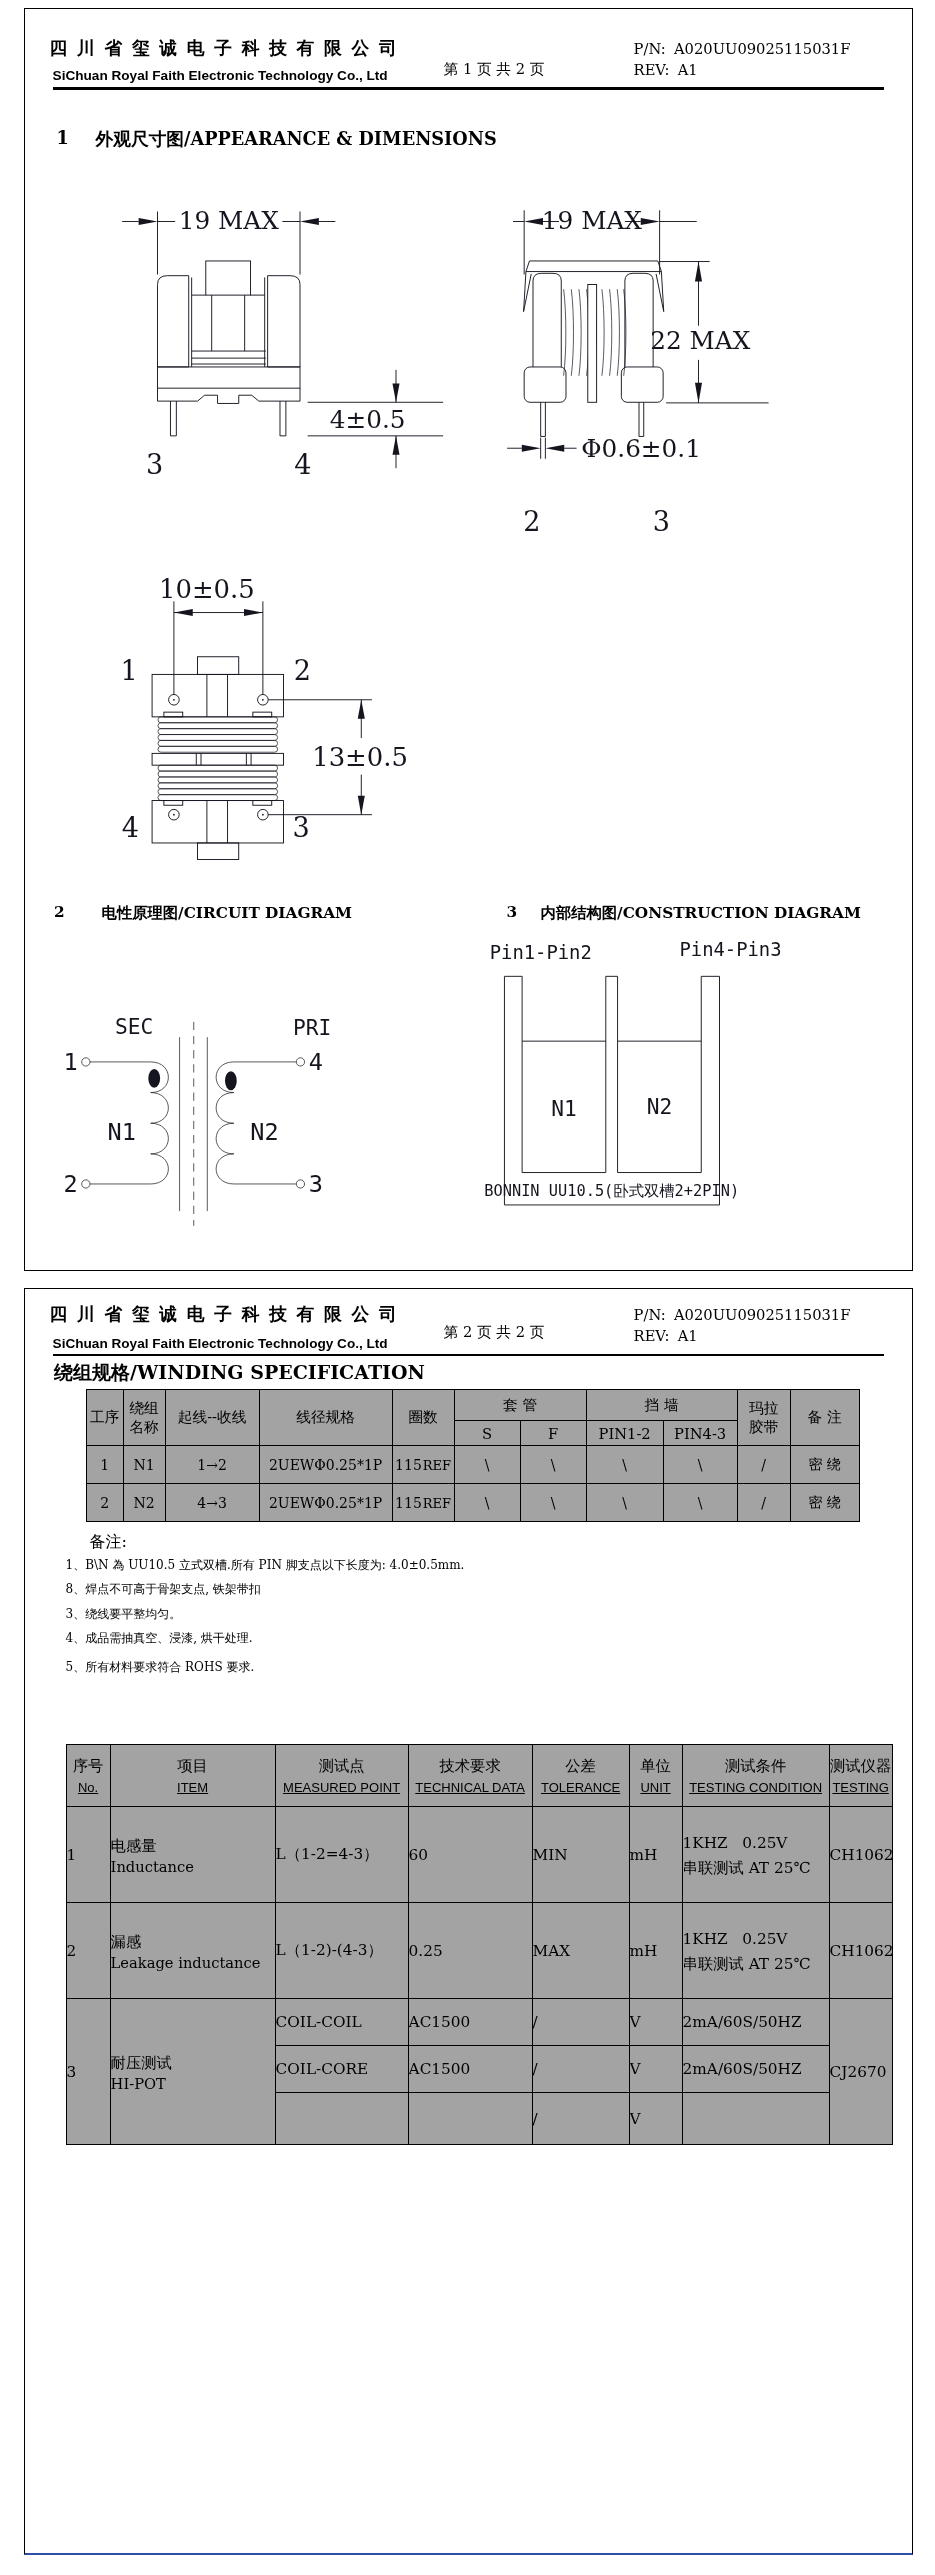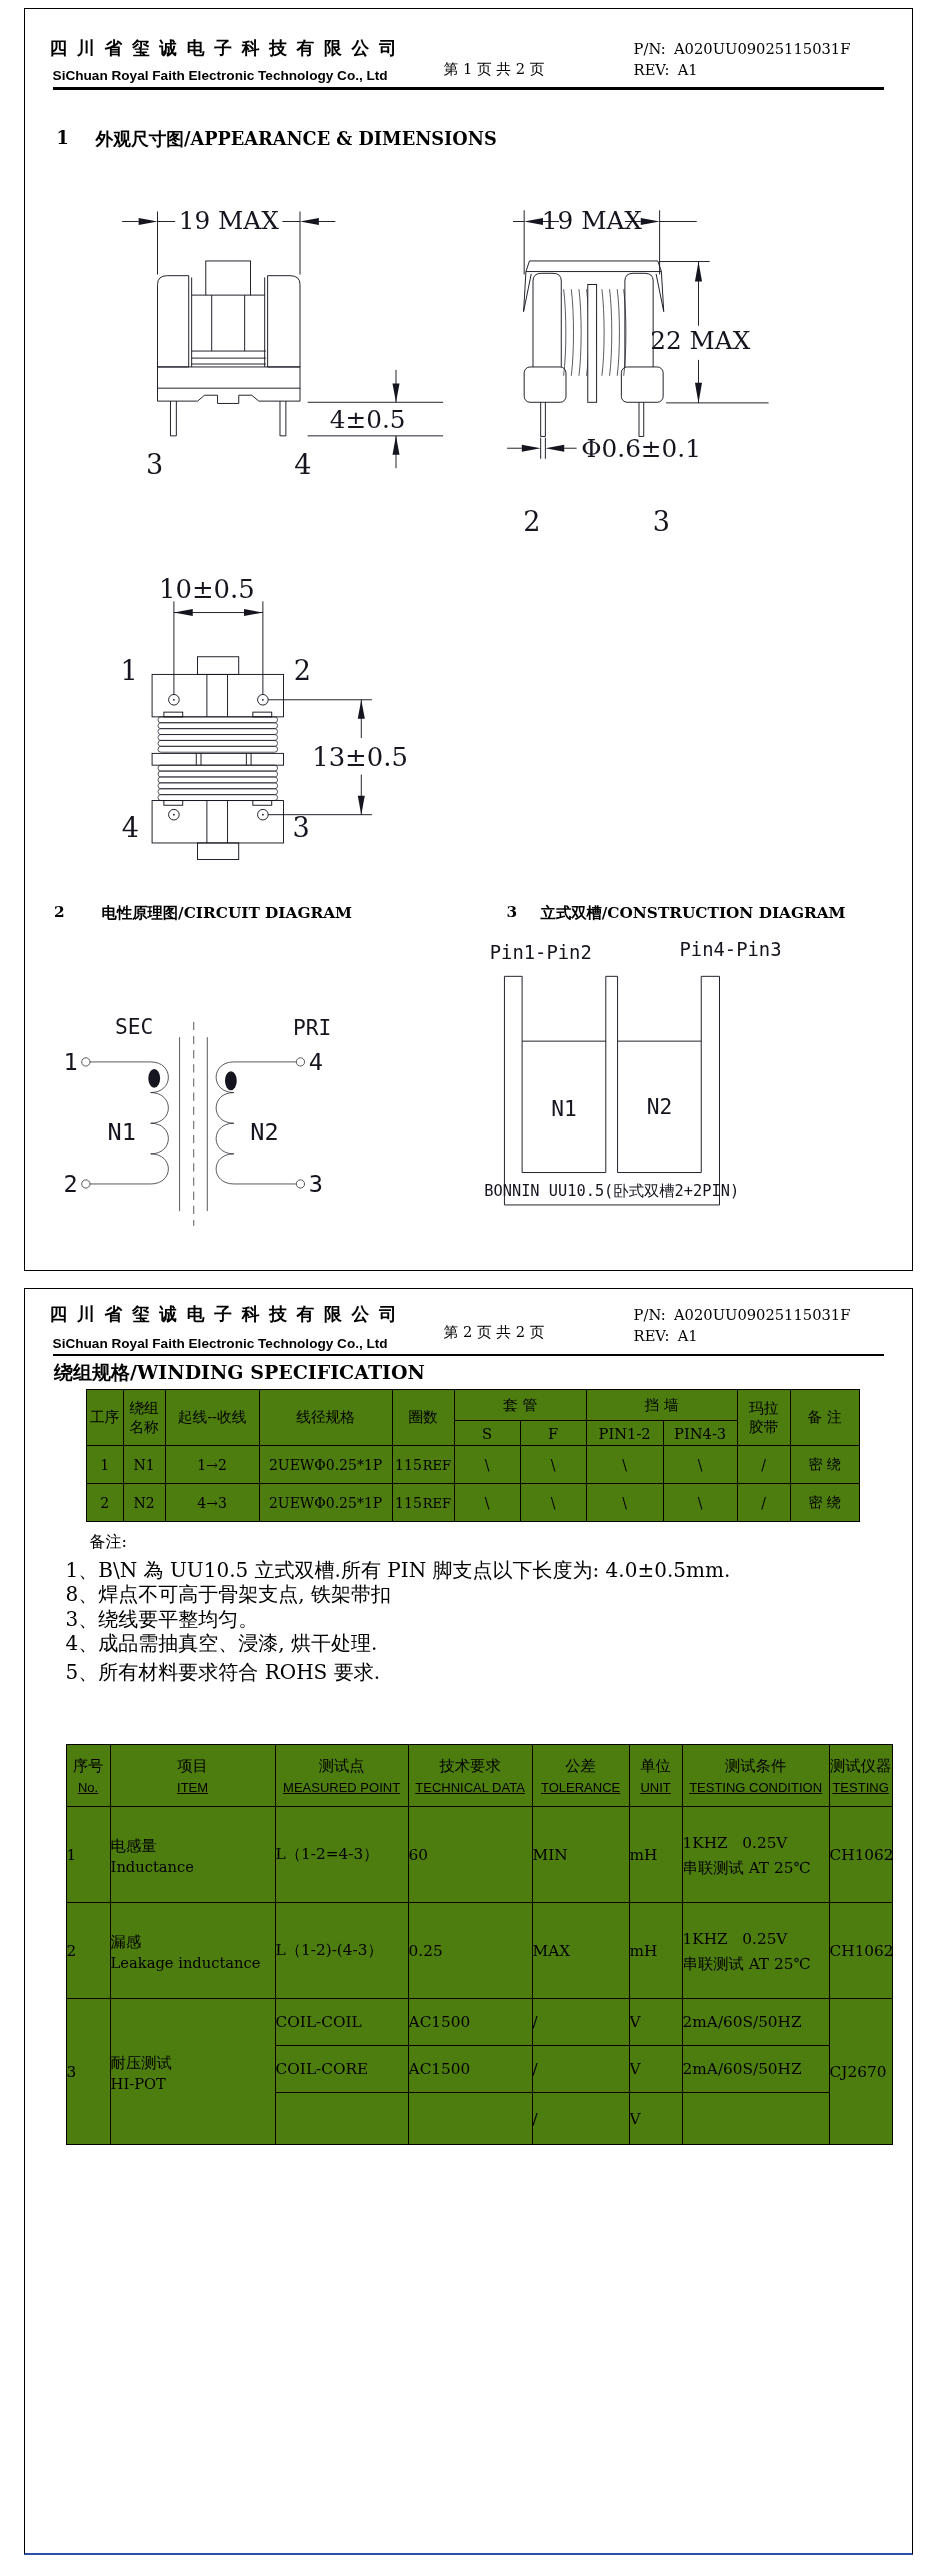--- a/index.html
+++ b/index.html
@@ -15,30 +15,30 @@
   .company-en{font-family:"Liberation Sans",sans-serif;font-weight:bold;font-size:13.6px;white-space:pre;}
   .divider{position:absolute;height:2.4px;background:#000;}
   .pageinfo{font-size:14.7px;white-space:pre;}
   .pn-row{font-size:14.7px;display:flex;gap:8.3px;white-space:pre;align-items:flex-end;}
   .sec-num{font-weight:bold;font-size:17.7px;}
   .sec-title{font-weight:bold;font-size:17.7px;white-space:pre;}
   .sub-title{font-weight:bold;font-size:15.3px;white-space:pre;}
   .win-title{font-weight:bold;font-size:19px;text-align:right;}
   .elec-title{font-weight:bold;font-size:23.6px;}
   .notes-title{font-size:16px;}
-  .note-line{font-size:20px;white-space:pre;}
+  .note-line{font-size:12px;white-space:pre;}
   svg text{fill:#15151f;}
   .dimtext{font-size:42px;font-family:"DejaVu Serif",serif;}
   .dimtext44{font-size:44px;font-family:"DejaVu Serif",serif;}
   .pinnum{font-size:46px;font-family:"DejaVu Serif",serif;}
   .cad{font-family:"DejaVu Sans Mono",monospace;}
   .stroke{stroke:#15151f;stroke-width:1.6;fill:none;}
   .thin{stroke:#15151f;stroke-width:1.2;fill:none;}
   .fillv{fill:#15151f;stroke:none;}
-  table{border-collapse:collapse;table-layout:fixed;background:#4d7c0f;}
+  table{border-collapse:collapse;table-layout:fixed;background:#a3a3a3;}
   .wtable th,.wtable td{border:1.2px solid #000;text-align:center;vertical-align:middle;font-weight:normal;padding:0;}
   .wtable th{font-size:14.7px;}
   .wtable td{font-size:14px;}
   .etable th,.etable td{border:1.2px solid #000;vertical-align:middle;font-weight:normal;padding:0;}
   .etable .cn{font-size:15.3px;display:block;line-height:1.6;}
   .etable .en{font-family:"Liberation Sans",sans-serif;font-size:13px;display:block;line-height:1.5;text-decoration:underline;}
   .etable td{font-size:15.3px;}
   .pre{white-space:pre;}
   .turnswrap{display:flex;justify-content:center;gap:1px;align-items:baseline;}
 </style>
@@ -180,21 +180,21 @@
 
     <text class="pinnum" x="46" y="192" text-anchor="middle">1</text>
     <text class="pinnum" x="340" y="192" text-anchor="middle">2</text>
     <text class="pinnum" x="48" y="458" text-anchor="middle">4</text>
     <text class="pinnum" x="338" y="458" text-anchor="middle">3</text>
   </svg>
 
   <div class="abs sec-num" style="left:29.5px;top:894px;font-size:15.3px;">2</div>
   <div class="abs sub-title" style="left:77px;top:894px;">电性原理图/CIRCUIT DIAGRAM</div>
   <div class="abs sec-num" style="left:482px;top:894px;font-size:15.3px;">3</div>
-  <div class="abs sub-title" style="left:516px;top:894px;">立式双槽/CONSTRUCTION DIAGRAM</div>
+  <div class="abs sub-title" style="left:516px;top:894px;">内部结构图/CONSTRUCTION DIAGRAM</div>
 
   <svg class="abs" style="left:29.5px;top:935px;" width="395" height="283" viewBox="0 0 670 480">
     <text class="cad" x="136" y="152" font-size="36" text-anchor="middle">SEC</text>
     <text class="cad" x="438" y="155" font-size="36" text-anchor="middle">PRI</text>
 
     <path class="thin" d="M213 158 V453 M260 158 V453"></path>
     <path class="thin" d="M237 132 V478" stroke-dasharray="14 10"></path>
 
     <circle class="thin" cx="54" cy="200" r="7"></circle>
     <path class="thin" d="M61 200 H164 C204 200 204 252 164 252 C204 252 204 304 164 304 C204 304 204 356 164 356 C204 356 204 407 164 407 H61"></path>

